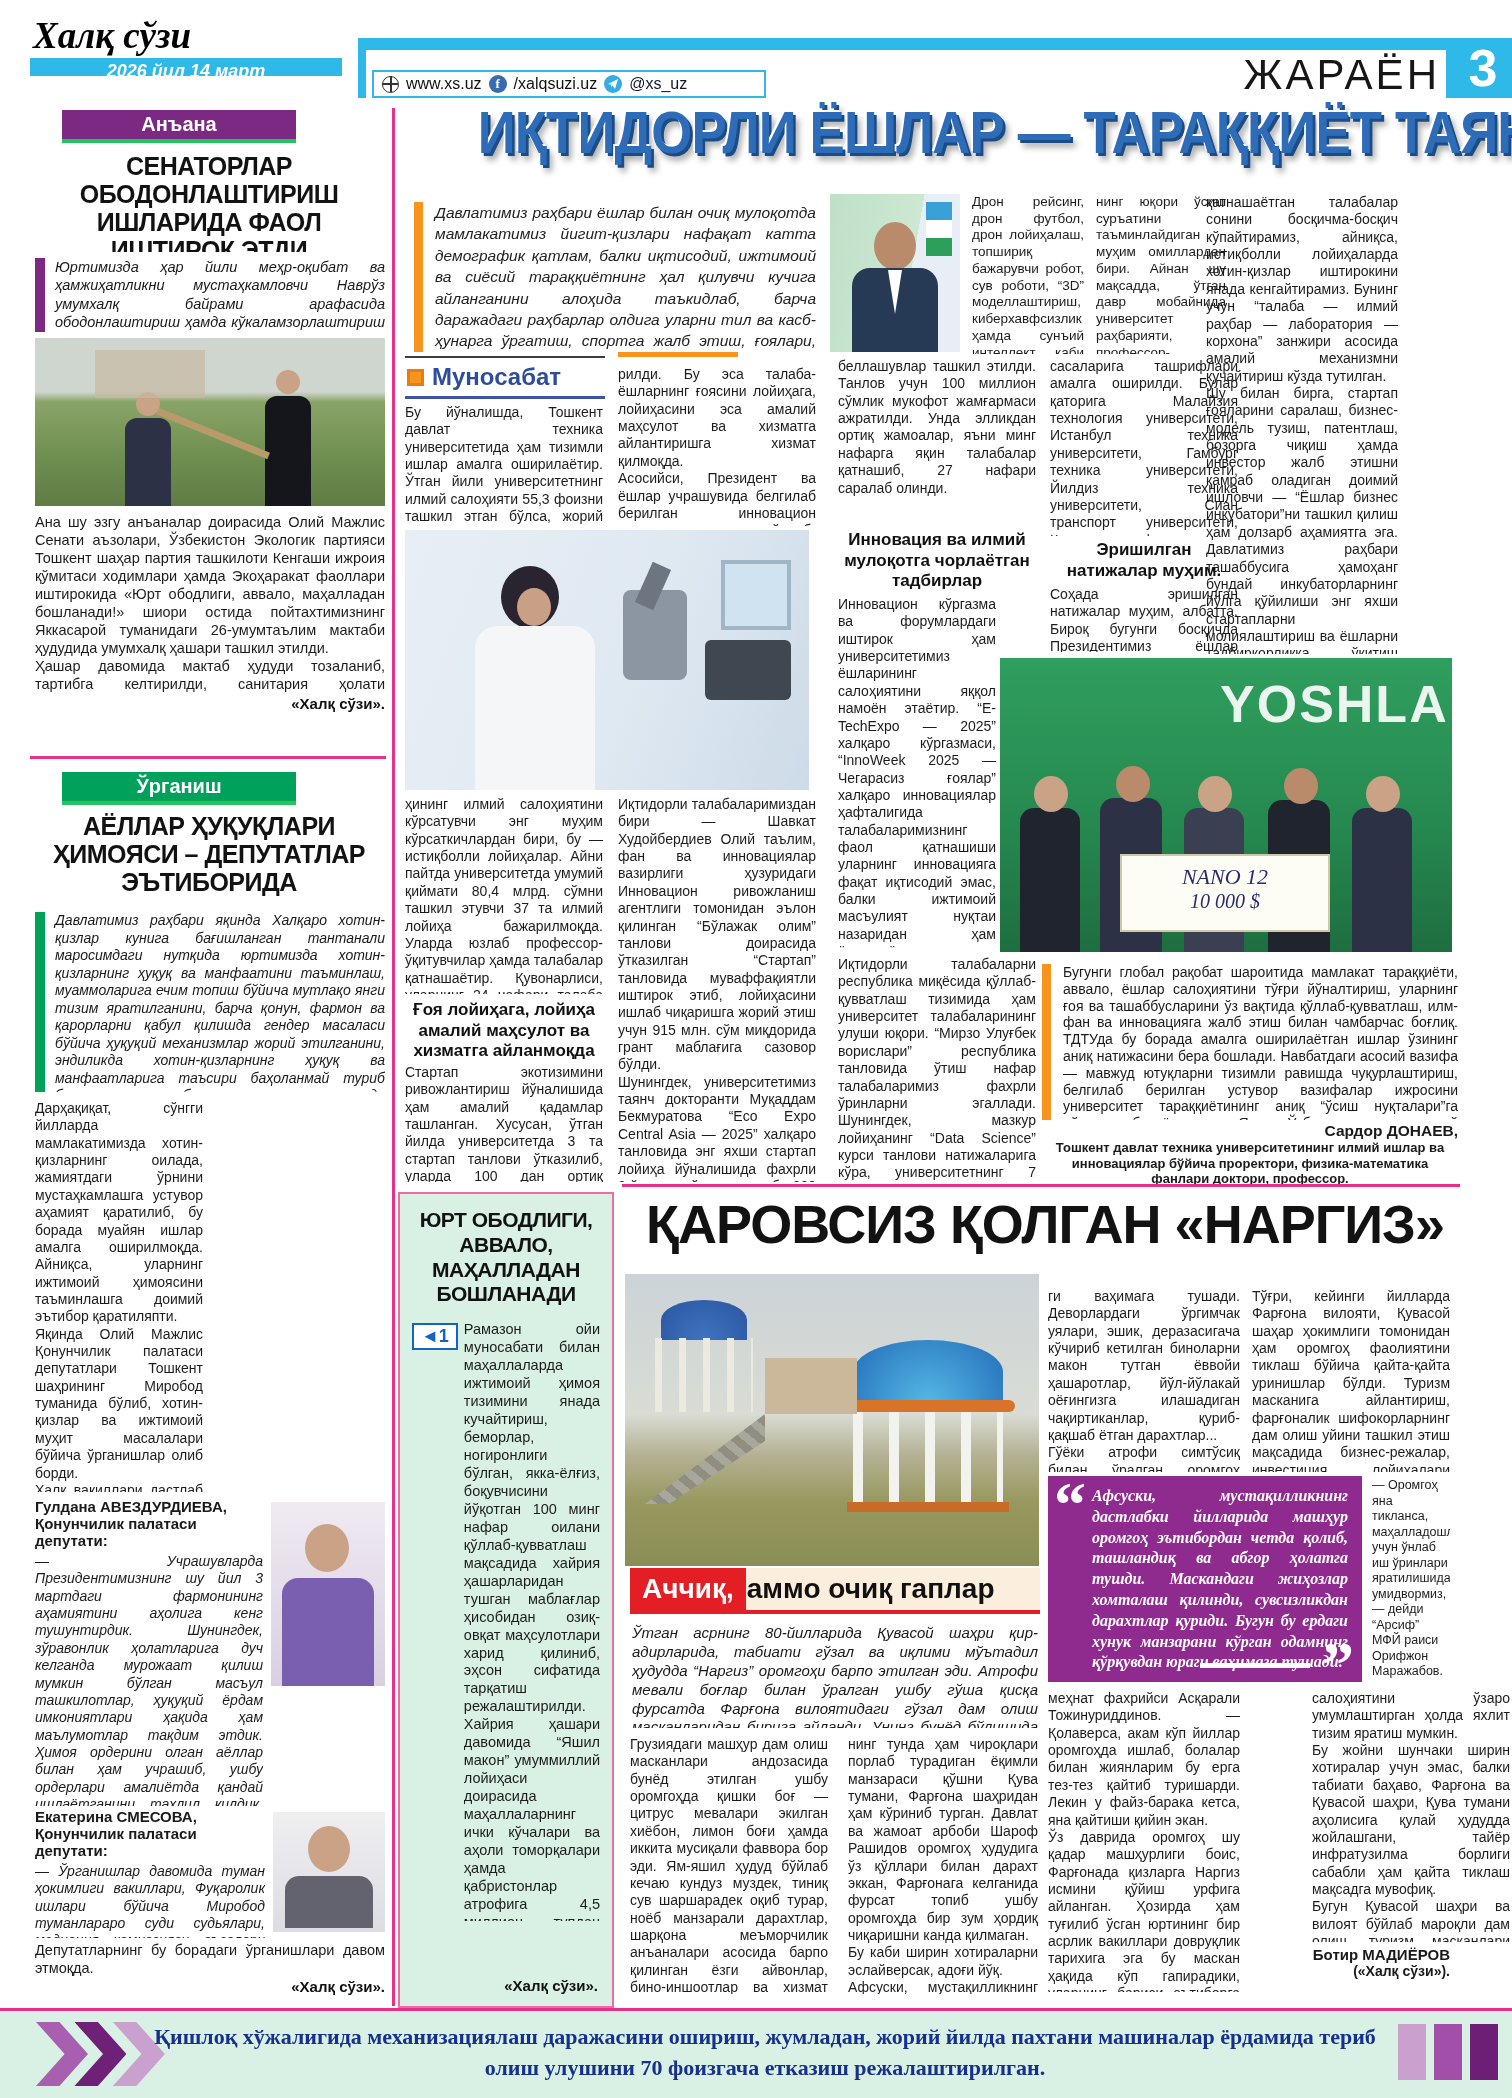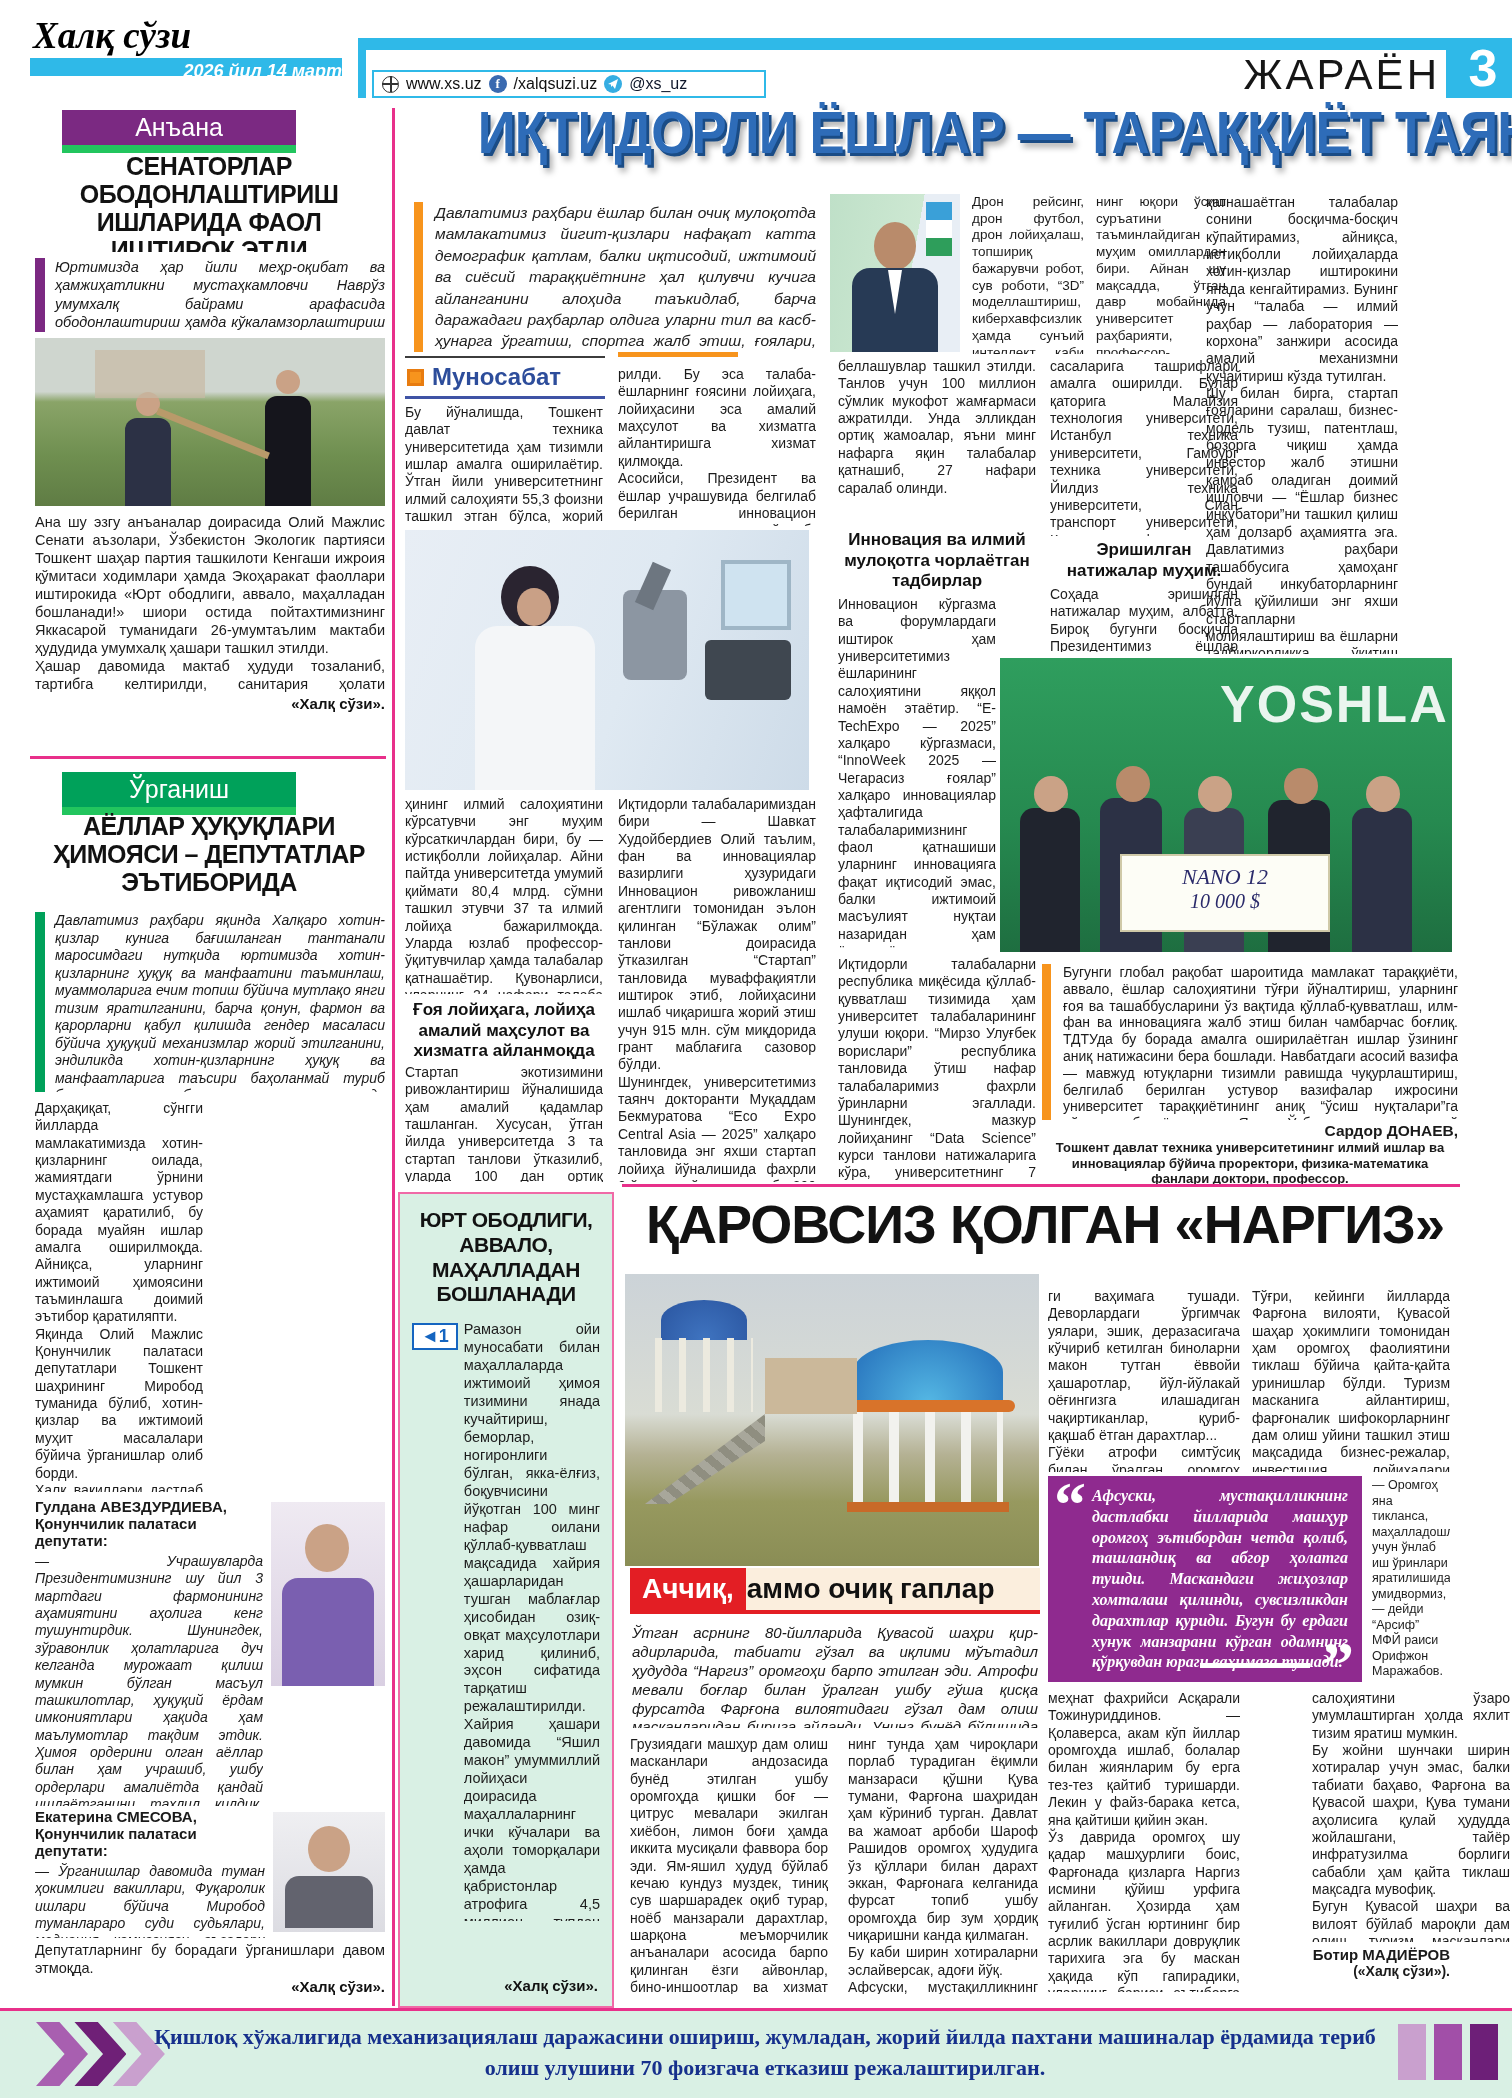--- a/index.html
+++ b/index.html
@@ -3,21 +3,21 @@
 <meta charset="utf-8">
 <style>
   *{box-sizing:border-box;margin:0;padding:0}
   html,body{background:#888}
   .page{position:relative;width:1512px;height:2098px;margin:0 auto;background:#fff;
         font-family:"Liberation Sans",sans-serif;color:#1a1a1a;overflow:hidden}
   .abs{position:absolute}
   .txt{font-size:14px;line-height:1.24;text-align:justify;white-space:pre-line;overflow:hidden;color:#1c1c1c}
   .it{font-style:italic}
   .bold{font-weight:bold}
-  .sec-label{color:#fff;font-weight:normal;font-size:25px;text-align:center;padding:3px 0;border-bottom:8px solid #22c55e}
+  .sec-label{color:#fff;font-weight:bold;font-size:20px;text-align:center;padding:3px 0;border-bottom:4px solid #22c55e}
   .h-black{font-weight:800;text-align:center;line-height:1.12;color:#121212;letter-spacing:-.5px;overflow:hidden}
   .subhead{font-weight:800;font-size:17px;text-align:center;line-height:1.22;color:#111;overflow:hidden}
   .signoff{font-weight:800;font-size:15px;text-align:right;color:#111}
   .lead-txt{white-space:pre-line;text-align:justify;overflow:hidden}
   .bar-lead{border-left:10px solid #7b2982;padding-left:10px}
   .bar-lead-green{border-left:10px solid #00a15a;padding-left:10px}
   .bar-lead-orange{border-left:9px solid #f7941d;padding-left:12px}
   .rule-m{background:#e8308a}
   .ph{overflow:hidden}
   .head-row{display:flex;align-items:center;gap:8px;border-top:2px solid #3c3c3c;border-bottom:3px solid #3f53a5;padding:5px 2px}
@@ -25,21 +25,21 @@
   .figure{position:absolute;bottom:0;width:46px;height:88px;background:#2c3145;border-radius:12px 12px 0 0}
   .figure:before{content:"";position:absolute;top:-26px;left:11px;width:24px;height:24px;border-radius:50%;background:#caa286}
   .chev{width:52px;height:64px;clip-path:polygon(0 0,45% 0,100% 50%,45% 100%,0 100%,55% 50%);display:inline-block;margin-right:-18px}
 </style>
 </head>
 <body>
 
 <div class="page">
 
   <div class="abs" style="left:33px;top:14px;width:300px;height:44px;font-family:'Liberation Serif',serif;font-style:italic;font-weight:bold;font-size:37px;color:#000000">Халқ сўзи</div>
-  <div class="abs" style="left:30px;top:58px;width:312px;height:18px;background:#2fb9e8;color:#fff;text-align:right;font-weight:bold;font-style:italic;font-size:18px;line-height:27px">
+  <div class="abs" style="left:30px;top:58px;width:312px;height:18px;background:#2fb9e8;color:#fff;text-align:center;font-weight:bold;font-style:italic;font-size:18px;line-height:27px">
     <span>2026 йил 14 март</span>
   </div>
 
   <div class="abs" style="left:358px;top:38px;width:1096px;height:60px;background:#2fb9e8"></div>
   <div class="abs" style="left:366px;top:50px;width:1080px;height:48px;background:#fff"></div>
   <div class="abs" style="left:1100px;top:52px;width:340px;height:46px;font-size:42px;letter-spacing:3px;color:#161616;text-align:right;line-height:46px;font-weight:400">ЖАРАЁН</div>
   <div class="abs" style="left:1454px;top:38px;width:58px;height:60px;background:#2fb9e8;color:#fff;font-weight:800;font-size:52px;text-align:center;line-height:60px">
     <span>3</span>
   </div>
 

